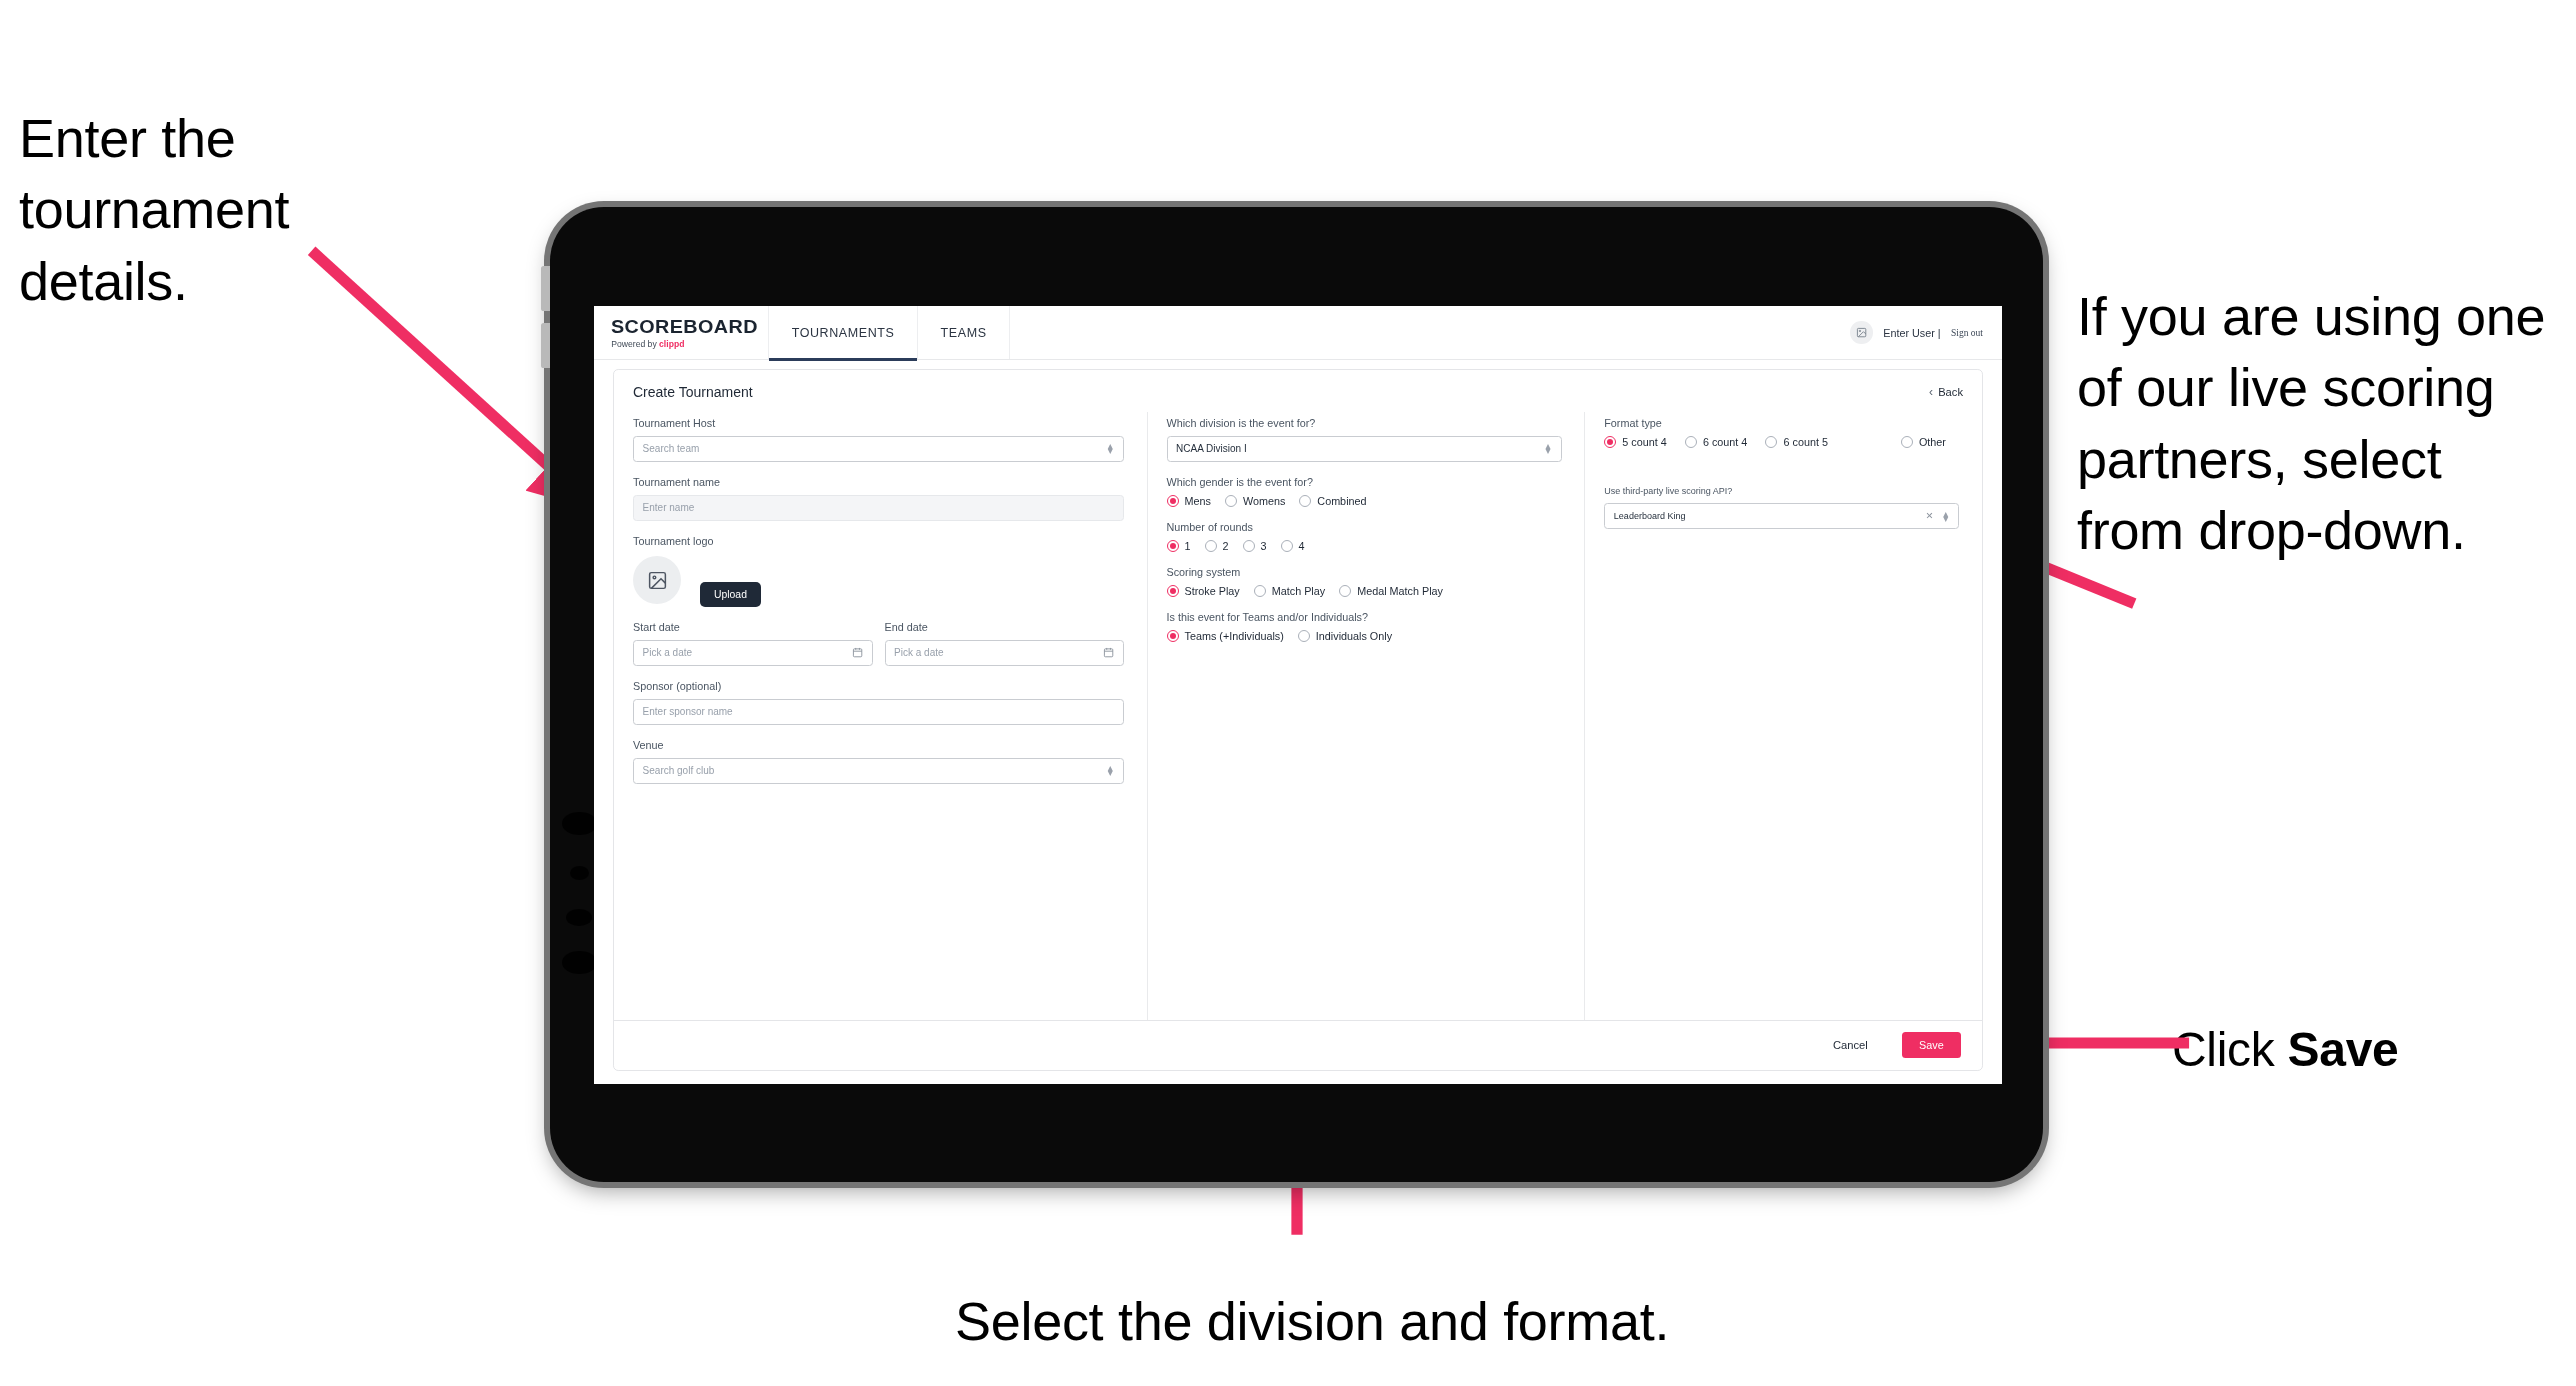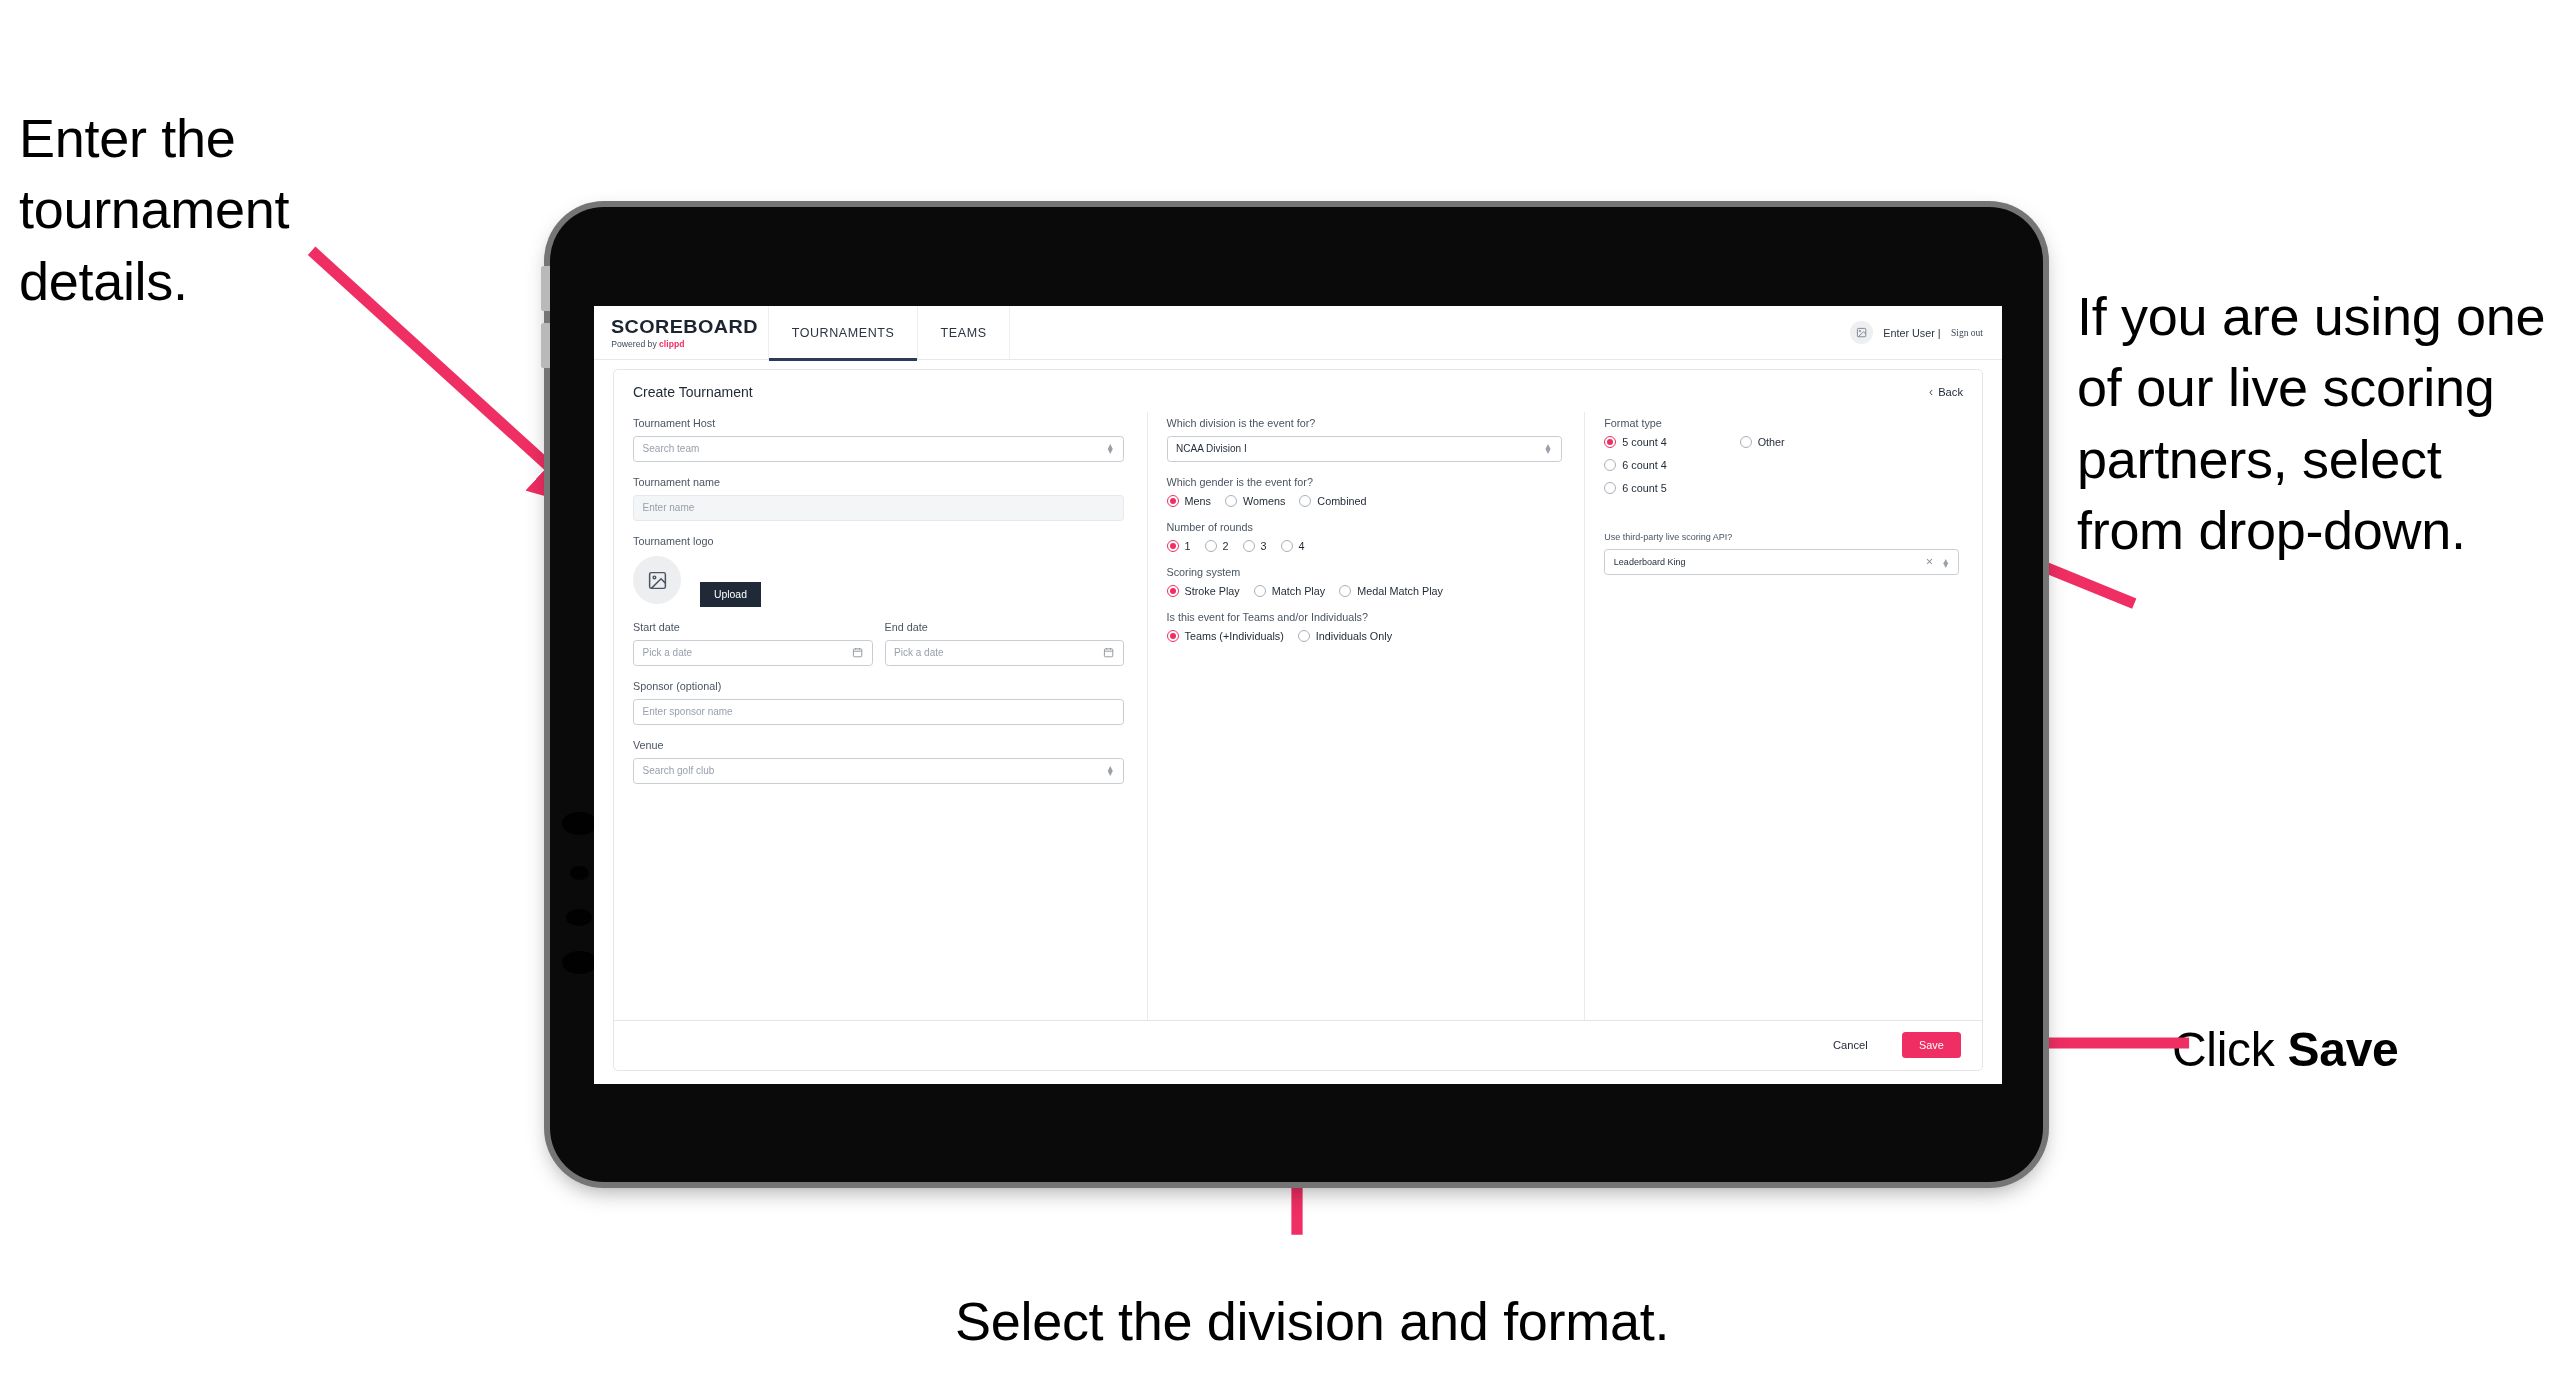--- a/index.html
+++ b/index.html
@@ -155,40 +155,40 @@
   .row2 > div { flex: 1; }
 
   
   #logo-row { display: flex; align-items: center; gap: 19px; }
   #logo-circle {
     width: 48px; height: 48px; border-radius: 50%;
     background: #eceef0; display: flex; align-items: center; justify-content: center;
   }
   #upload-btn {
     background: #1f2937; color: #fff; font-size: 10.4px;
-    padding: 7px 14px; border-radius: 0; cursor: pointer;
+    padding: 7px 14px; border-radius: 5px; cursor: pointer;
     border: none; font-family: "Liberation Sans", sans-serif; margin-top: 28px;
   }
 
   
   .radio-row { display: flex; align-items: center; flex-wrap: wrap; gap: 5.2px 7px; }
   .radio-item { display: flex; align-items: center; gap: 6px; cursor: pointer; padding-right: 7px; }
   .rad {
     width: 12px; height: 12px; border-radius: 50%;
     border: 1.2px solid #aab0b9; background: #fff;
     display: flex; align-items: center; justify-content: center; flex: 0 0 auto;
   }
   .rad.on { border-color: #ef2e63; }
   .rad.on::after {
     content: ""; width: 6px; height: 6px; border-radius: 50%; background: #ef2e63;
   }
   .radio-label { font-size: 10.8px; color: #1f2835; white-space: nowrap; }
 
   .fmt-grid { display: flex; }
-  .fmt-col { display: flex; flex-direction: column; gap: 11.2px; }
+  .fmt-col { display: flex; flex-direction: row; gap: 11.2px; }
   .fmt-col.right { margin-left: 66px; }
 
   
   #card-footer {
     border-top: 0.9px solid #e4e5e8;
     height: 50px; display: flex; align-items: center; justify-content: flex-end;
     gap: 34px; padding: 0 21px;
   }
   #cancel-btn {
     background: none; border: none; font-size: 11.2px; color: #1f2835;

